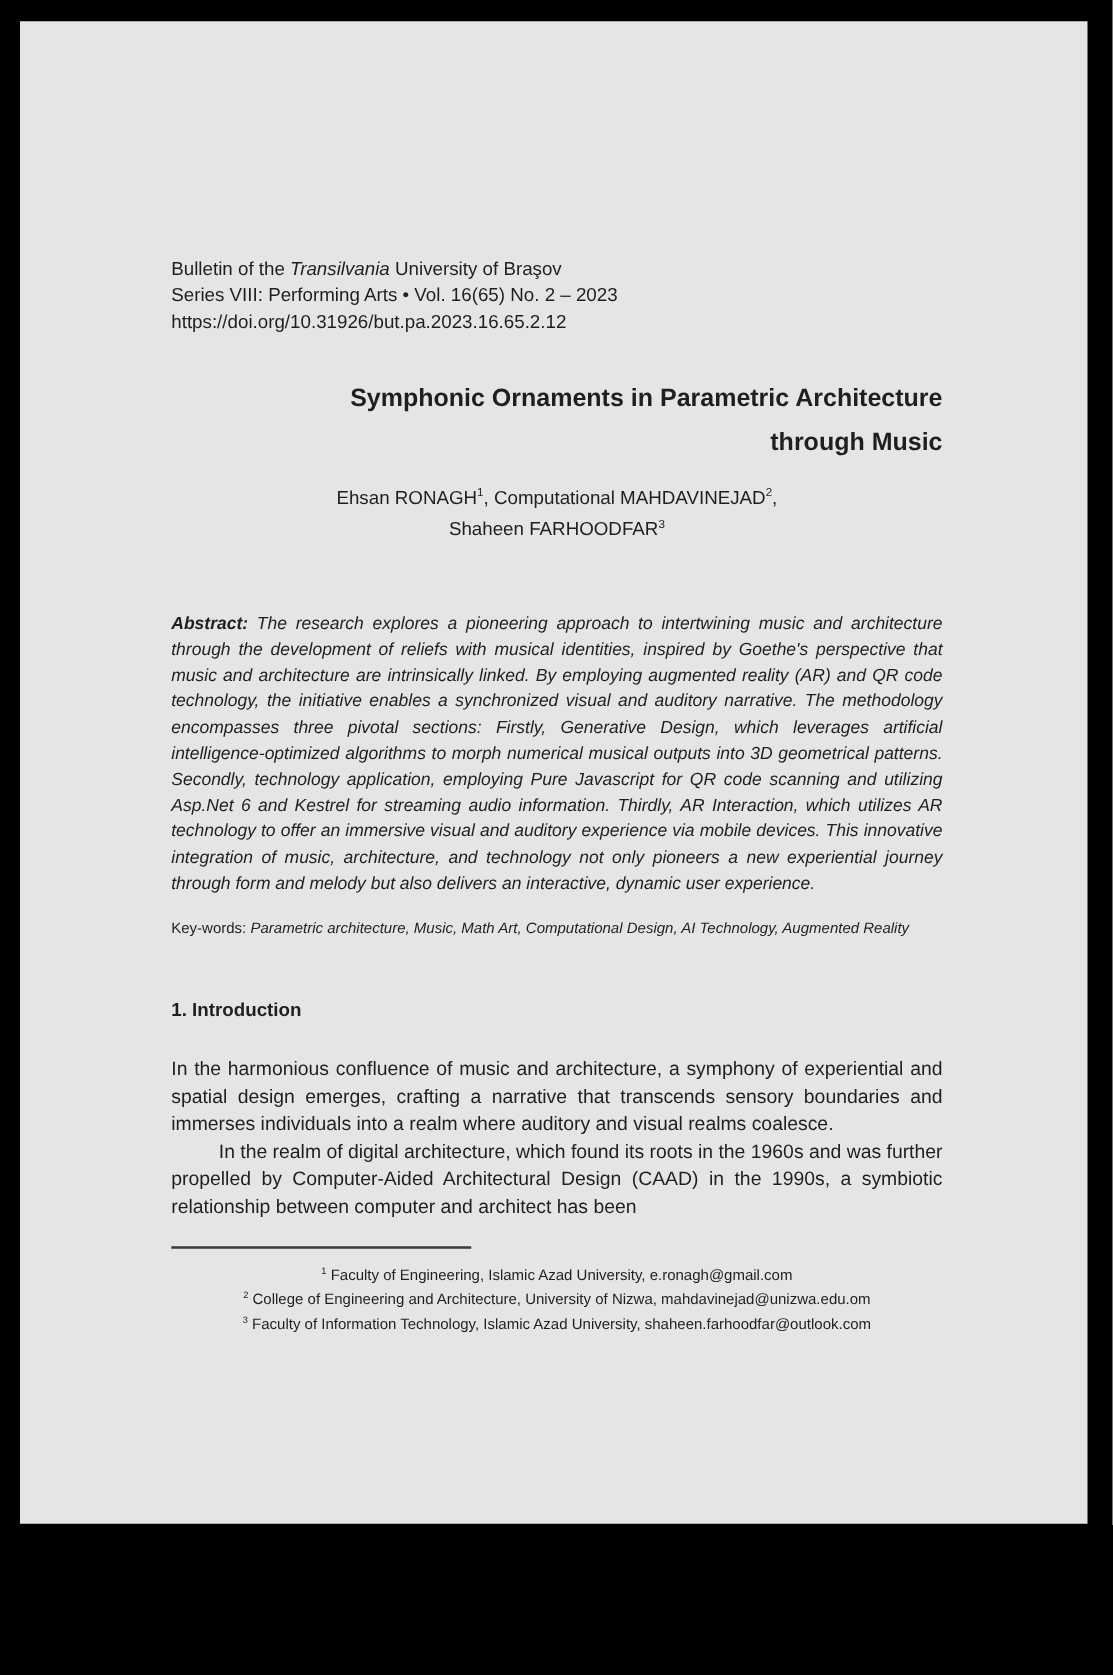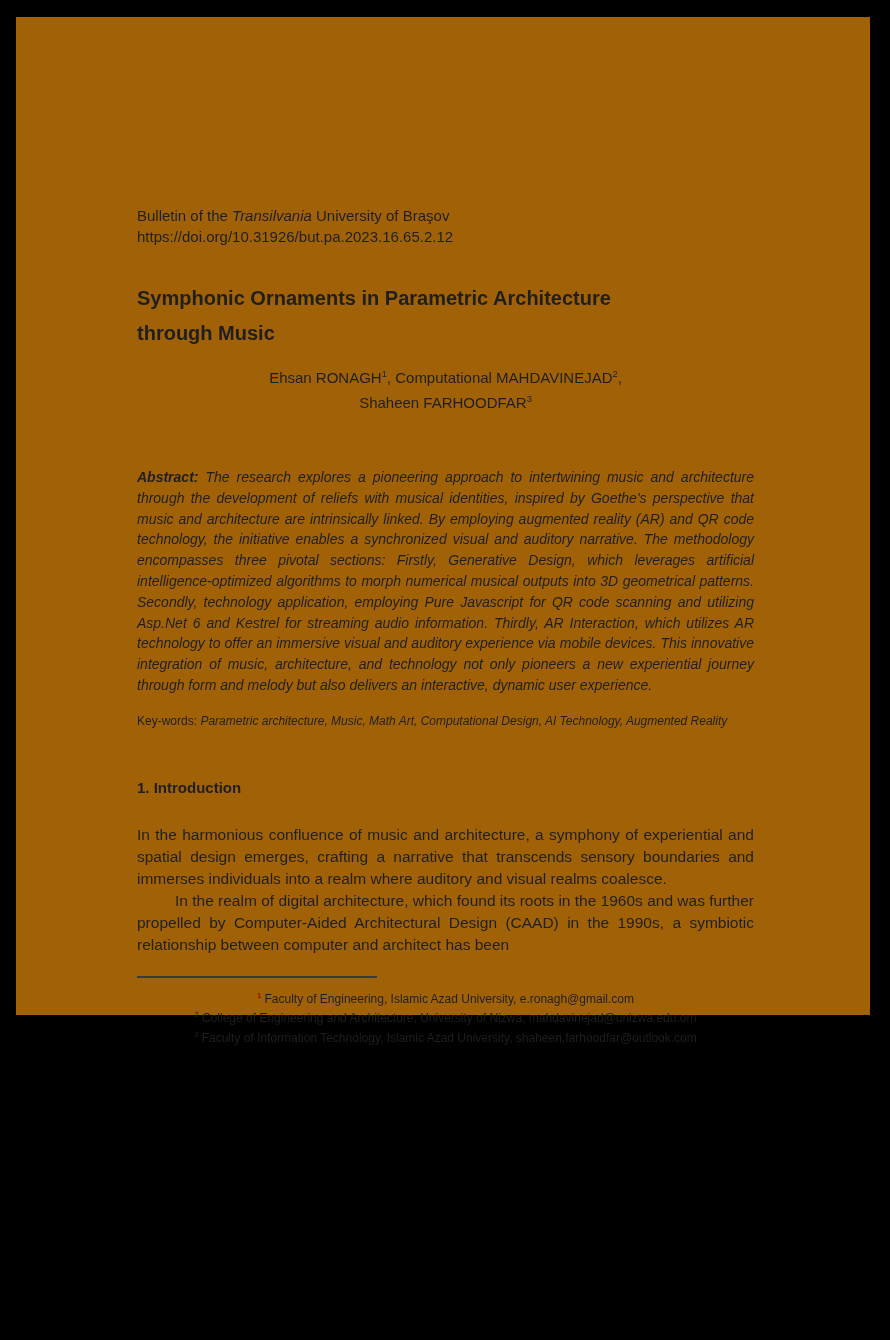--- a/index.html
+++ b/index.html
@@ -7,33 +7,33 @@
   body {
     background: #000000;
     position: relative;
     font-family: "Liberation Sans", sans-serif;
     color: #1f1f1f;
     overflow: hidden;
   }
   .page {
     position: absolute;
     left: 16px; top: 17px;
-    width: 854px; height: 998px;
-    background: #a16207;
+    width: 854px; height: 1202px;
+    background: #e5e5e5;
   }
   .content {
     position: absolute;
     left: 121px; top: 188px;
     width: 617px;
   }
   .hdr { font-size: 15px; line-height: 21px; text-align: left; }
   .hdr .it { font-style: italic; }
   .title-block {
     margin-top: 34px;
-    text-align: left;
+    text-align: right;
     font-size: 20px;
     font-weight: bold;
     line-height: 35px;
   }
   .authors-block {
     margin-top: 14px;
     text-align: center;
     font-size: 15px;
     line-height: 25px;
   }
@@ -84,20 +84,21 @@
   }
 </style>
 </head>
 <body>
 
 <div class="page">
   <div class="content">
 
     <div class="hdr">
       <div><span>Bulletin of the</span> <span class="it">Transilvania</span> <span>University of Braşov</span></div>
+      <div>Series VIII: Performing Arts • Vol. 16(65) No. 2 – 2023</div>
       <div>https://doi.org/10.31926/but.pa.2023.16.65.2.12</div>
     </div>
 
     <div class="title-block">
       <div>Symphonic Ornaments in Parametric Architecture</div>
       <div>through Music</div>
     </div>
 
     <div class="authors-block">
       <div><span>Ehsan RONAGH</span><sup>1</sup><span>, </span><span>Computational MAHDAVINEJAD</span><sup>2</sup><span>,</span></div>

